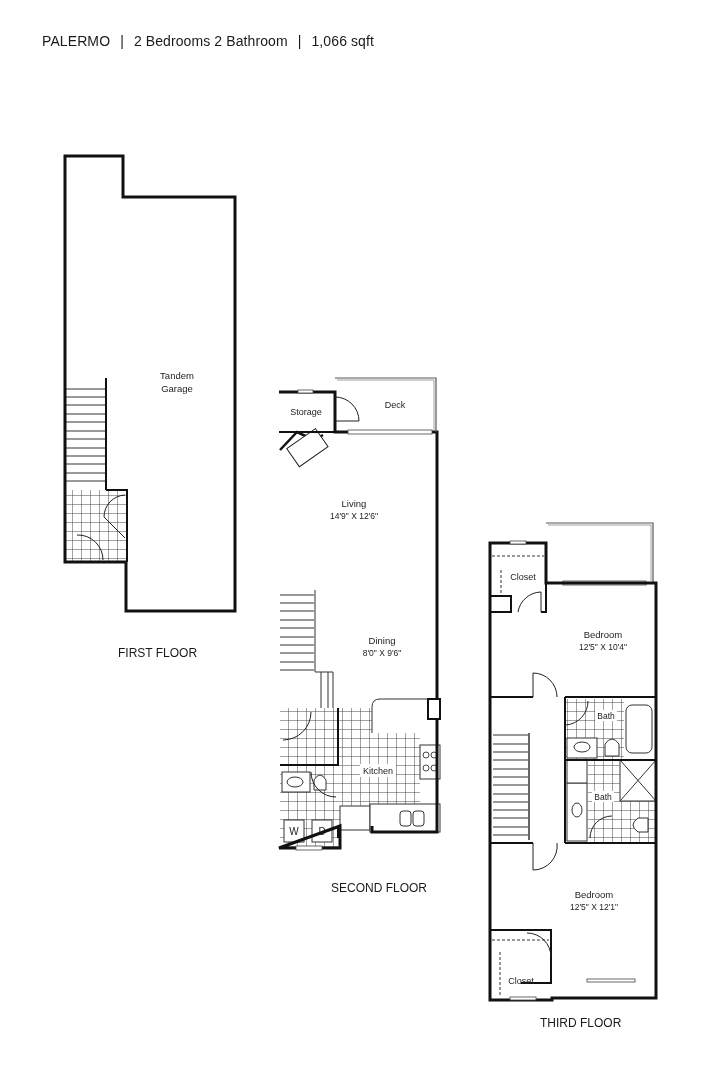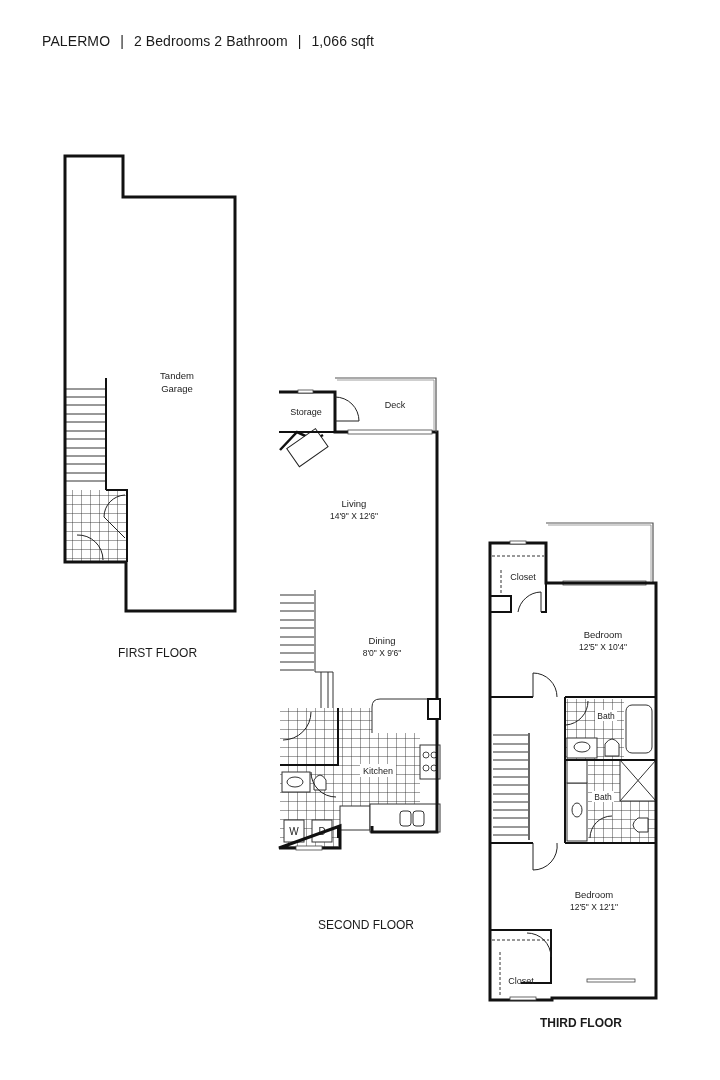--- a/index.html
+++ b/index.html
@@ -196,14 +196,14 @@
     <text x="606" y="719" font-size="8.5" text-anchor="middle">Bath</text>
     <rect x="592" y="791" width="22" height="11" fill="#fff"></rect>
     <text x="603" y="800" font-size="8.5" text-anchor="middle">Bath</text>
     <text x="594" y="898" font-size="9.5" text-anchor="middle">Bedroom</text>
     <text x="594" y="910" font-size="8.5" text-anchor="middle">12'5" X 12'1"</text>
     <text x="521" y="984" font-size="9" text-anchor="middle">Closet</text>
   </g>
 </svg>
 
 <div class="lbl" style="left:118px; top:646px;">FIRST FLOOR</div>
-<div class="lbl" style="left:318px; top:881px;margin-top:37px;">SECOND FLOOR</div>
-<div class="lbl" style="left:540px; top:1016px;font-weight:bold;">THIRD FLOOR</div>
+<div class="lbl" style="left:331px; top:881px;">SECOND FLOOR</div>
+<div class="lbl" style="left:540px; top:1016px;">THIRD FLOOR</div>
 
 </body></html>

